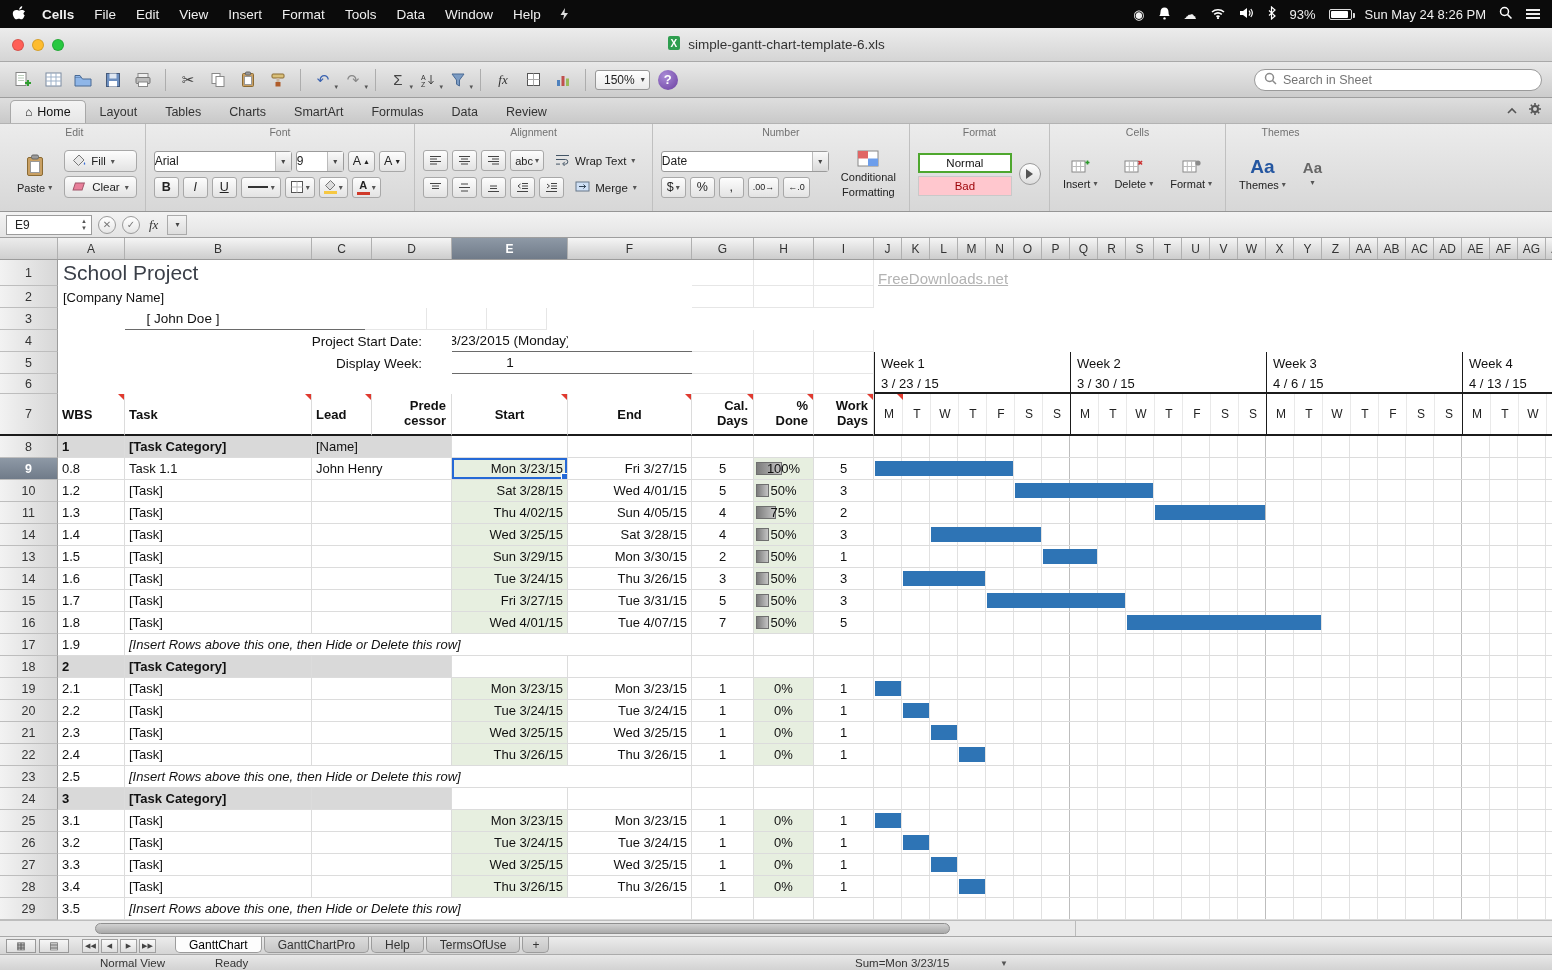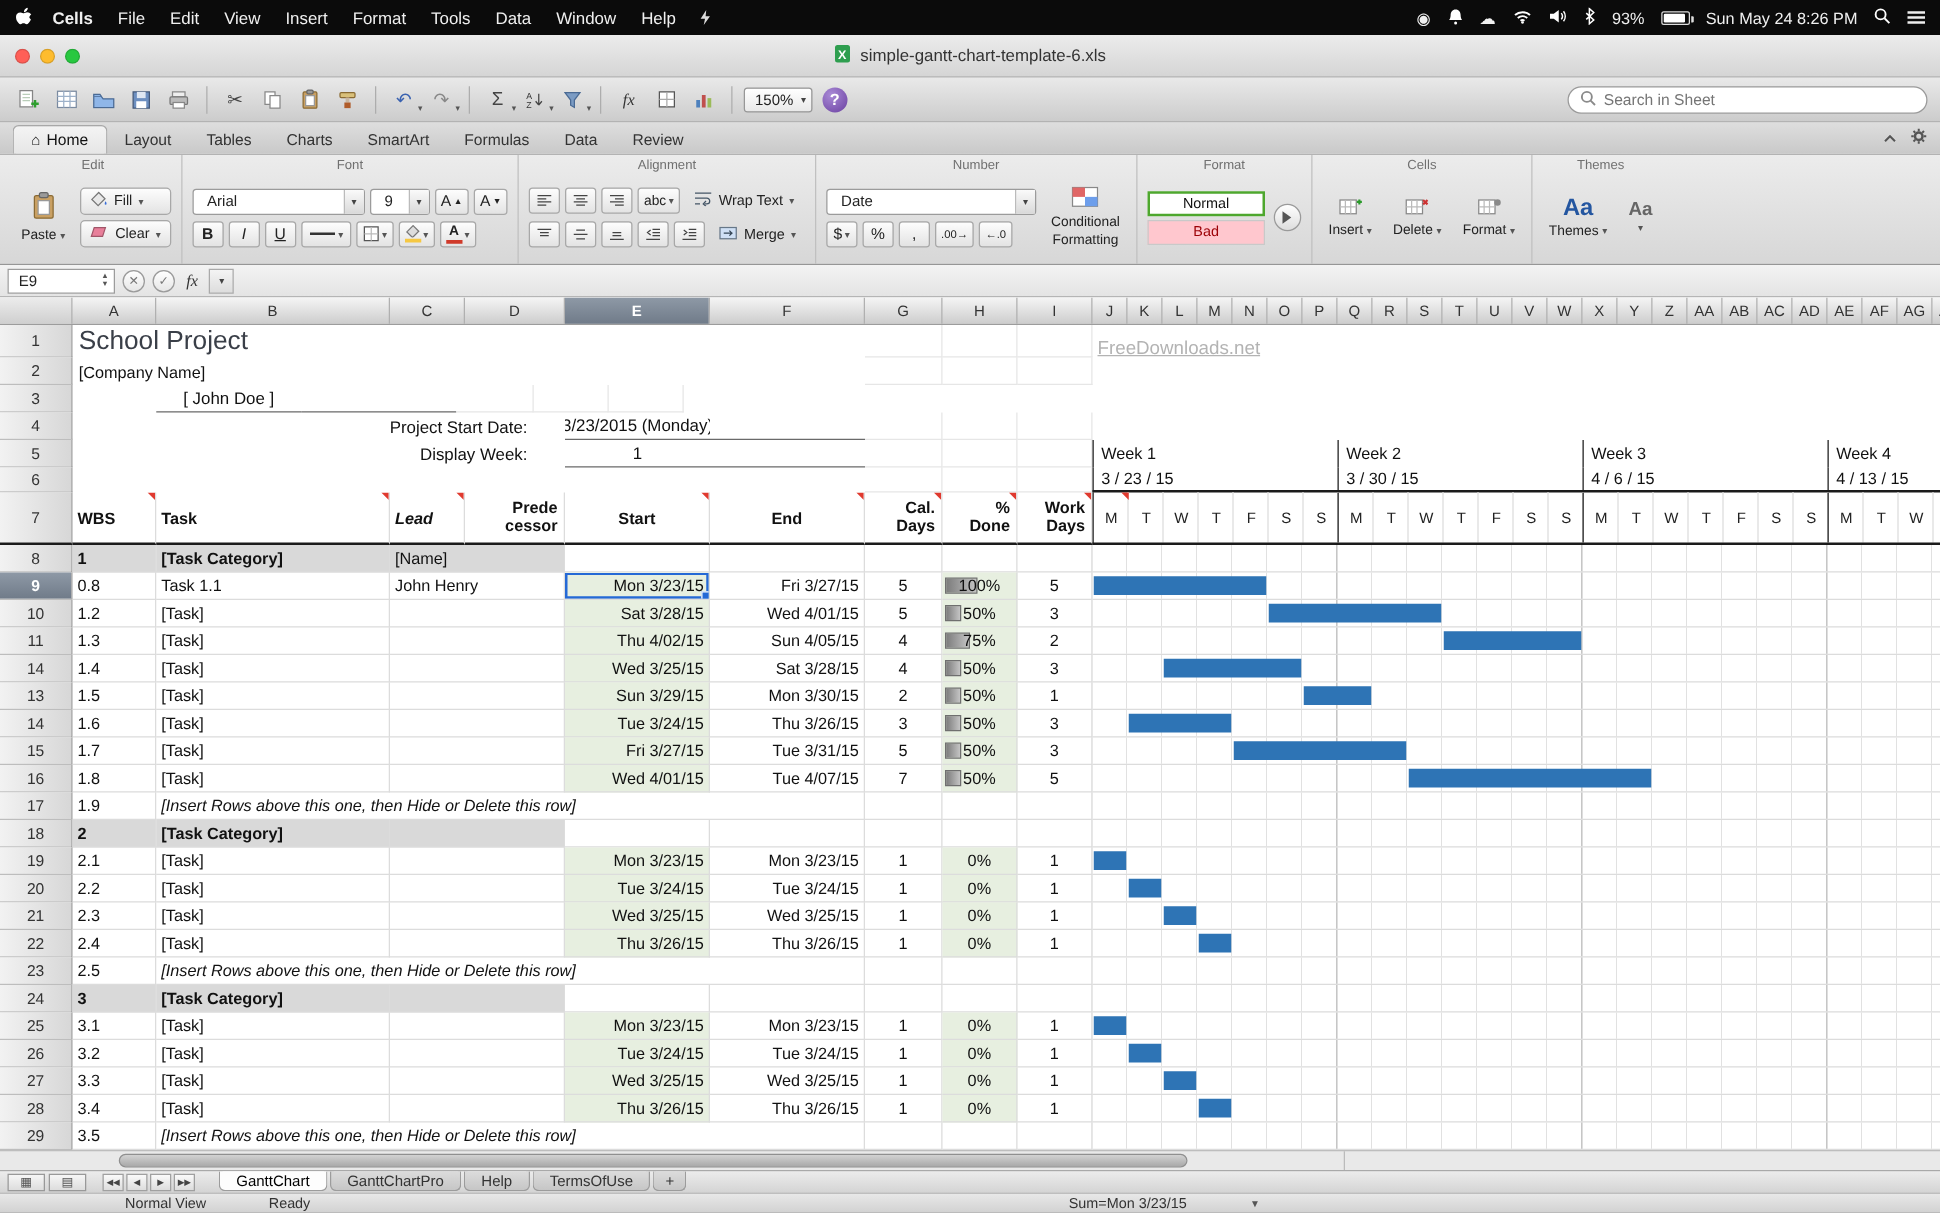--- a/index.html
+++ b/index.html
@@ -49,21 +49,21 @@
 .ribbon{height:88px;background:linear-gradient(#ececec,#d7d7d7);border-bottom:1px solid #969696;display:flex;padding:0 4px}
 .rgroup{position:relative;padding:16px 8px 3px;border-right:1px solid #c0c0c0;display:flex;align-items:center;gap:7px}
 .glabel{position:absolute;top:2px;left:0;right:0;text-align:center;font-size:10.5px;color:#707070}
 .bigbtn{display:flex;flex-direction:column;align-items:center;justify-content:center;gap:3px;padding:1px 5px;font-size:11px;color:#222;text-align:center;line-height:1.05}
 .bl{display:flex;align-items:center;gap:3px}
 .car{font-size:8px;color:#555}
 .vstack{display:flex;flex-direction:column;gap:4px}
 .smbtn{display:flex;align-items:center;gap:5px;height:22px;padding:0 7px;border:1px solid #a8a8a8;border-radius:4px;background:linear-gradient(#fdfdfd,#e3e3e3);font-size:11.5px;color:#222}
 .rrows{display:flex;flex-direction:column;gap:5px}
 .hrow{display:flex;align-items:center;gap:4px}
-.combo{height:21px;border:1px solid #9b9b9b;border-radius:3px;background:#fff;display:flex;align-items:center;font-size:12px;padding-left:11px;color:#222}
+.combo{height:21px;border:1px solid #9b9b9b;border-radius:3px;background:#fff;display:flex;align-items:center;font-size:12px;padding-left:0;color:#222}
 .combo .carbox{margin-left:auto;align-self:stretch;width:16px;display:flex;align-items:center;justify-content:center;background:linear-gradient(#fafafa,#d9d9d9);border-left:1px solid #bbb;font-size:8px;color:#444}
 .ibtn{min-width:25px;height:21px;border:1px solid #a8a8a8;background:linear-gradient(#fdfdfd,#e3e3e3);border-radius:3px;display:flex;align-items:center;justify-content:center;font-size:12.5px;gap:2px;padding:0 4px;color:#222}
 .ibtn.bold{font-weight:bold}.ibtn.ital{font-style:italic}.ibtn.und{text-decoration:underline}
 .colorbar{display:flex;flex-direction:column;align-items:center;line-height:1}
 .colorbar .bar{width:13px;height:3px;margin-top:1px}
 .stylegal{display:flex;flex-direction:column;gap:3px}
 .stylebox{width:94px;height:20px;display:flex;align-items:center;justify-content:center;font-size:11.5px;background:#fff;border:2px solid #4ea72e;color:#111}
 .stylebox.bad{border:1px solid #c9c9c9;background:#ffc7ce;color:#9c0006}
 .galbtn{width:22px;height:22px;border-radius:50%;border:1px solid #9a9a9a;background:linear-gradient(#fff,#ddd);display:flex;align-items:center;justify-content:center}
 .tri-r{width:0;height:0;border-top:5px solid transparent;border-bottom:5px solid transparent;border-left:7px solid #555}
@@ -765,21 +765,21 @@
             <div class="wkdate" style="left: 6px;">3 / 23 / 15</div>
             <div class="wkdate" style="left: 202px;">3 / 30 / 15</div>
             <div class="wkdate" style="left: 398px;">4 / 6 / 15</div>
             <div class="wkdate" style="left: 594px;">4 / 13 / 15</div>
           </div>
         </div>
         <div class="grow r7" style="height: 42px;">
           <div class="rh">7</div>
           <div class="c b" style="flex: 0 0 67px; width: 67px; position: relative;">WBS<div class="cmark"></div></div>
           <div class="c b" style="flex: 0 0 187px; width: 187px; position: relative;">Task<div class="cmark"></div></div>
-          <div class="c b" style="flex: 0 0 60px; width: 60px; position: relative; font-style: italic;">Lead<div class="cmark"></div></div>
+          <div class="c b" style="flex: 0 0 60px; width: 60px; position: relative;">Lead<div class="cmark"></div></div>
           <div class="c  two" style="flex: 0 0 80px; width: 80px;">
             <div>Prede</div>
             <div>cessor</div>
           </div>
           <div class="c b cc" style="flex: 0 0 116px; width: 116px; position: relative;">Start<div class="cmark"></div></div>
           <div class="c b cc" style="flex: 0 0 124px; width: 124px; position: relative;">End<div class="cmark"></div></div>
           <div class="c  two" style="flex: 0 0 62px; width: 62px; position: relative;">
             <div>Cal.</div>
             <div>Days</div>
             <div class="cmark"></div>

